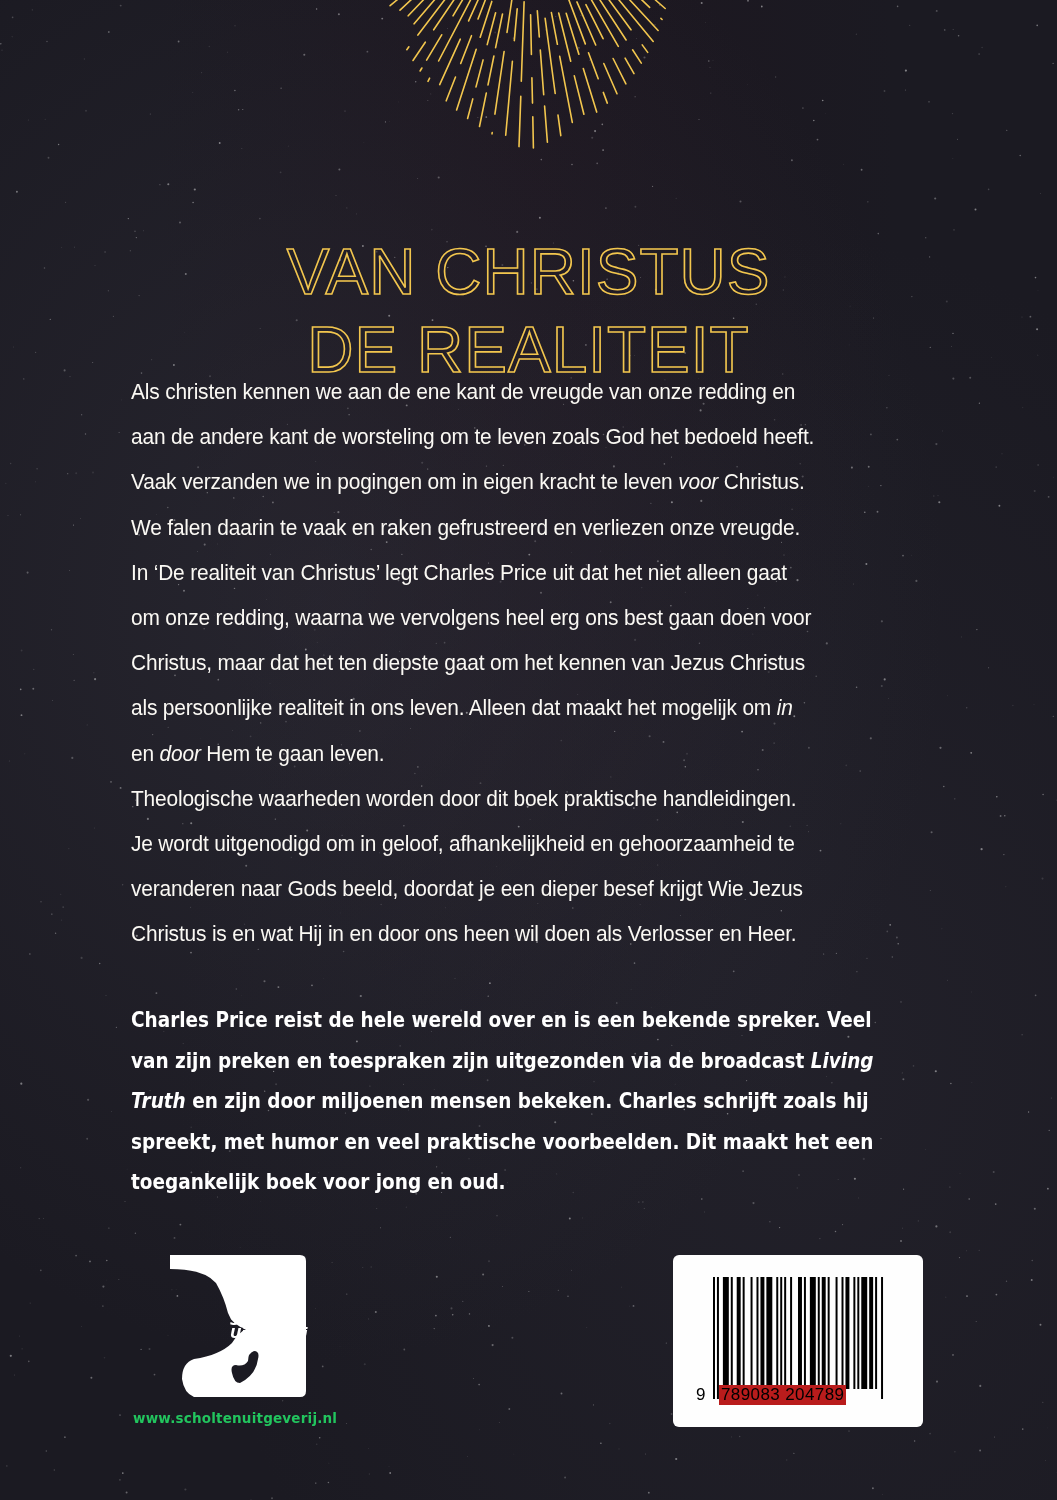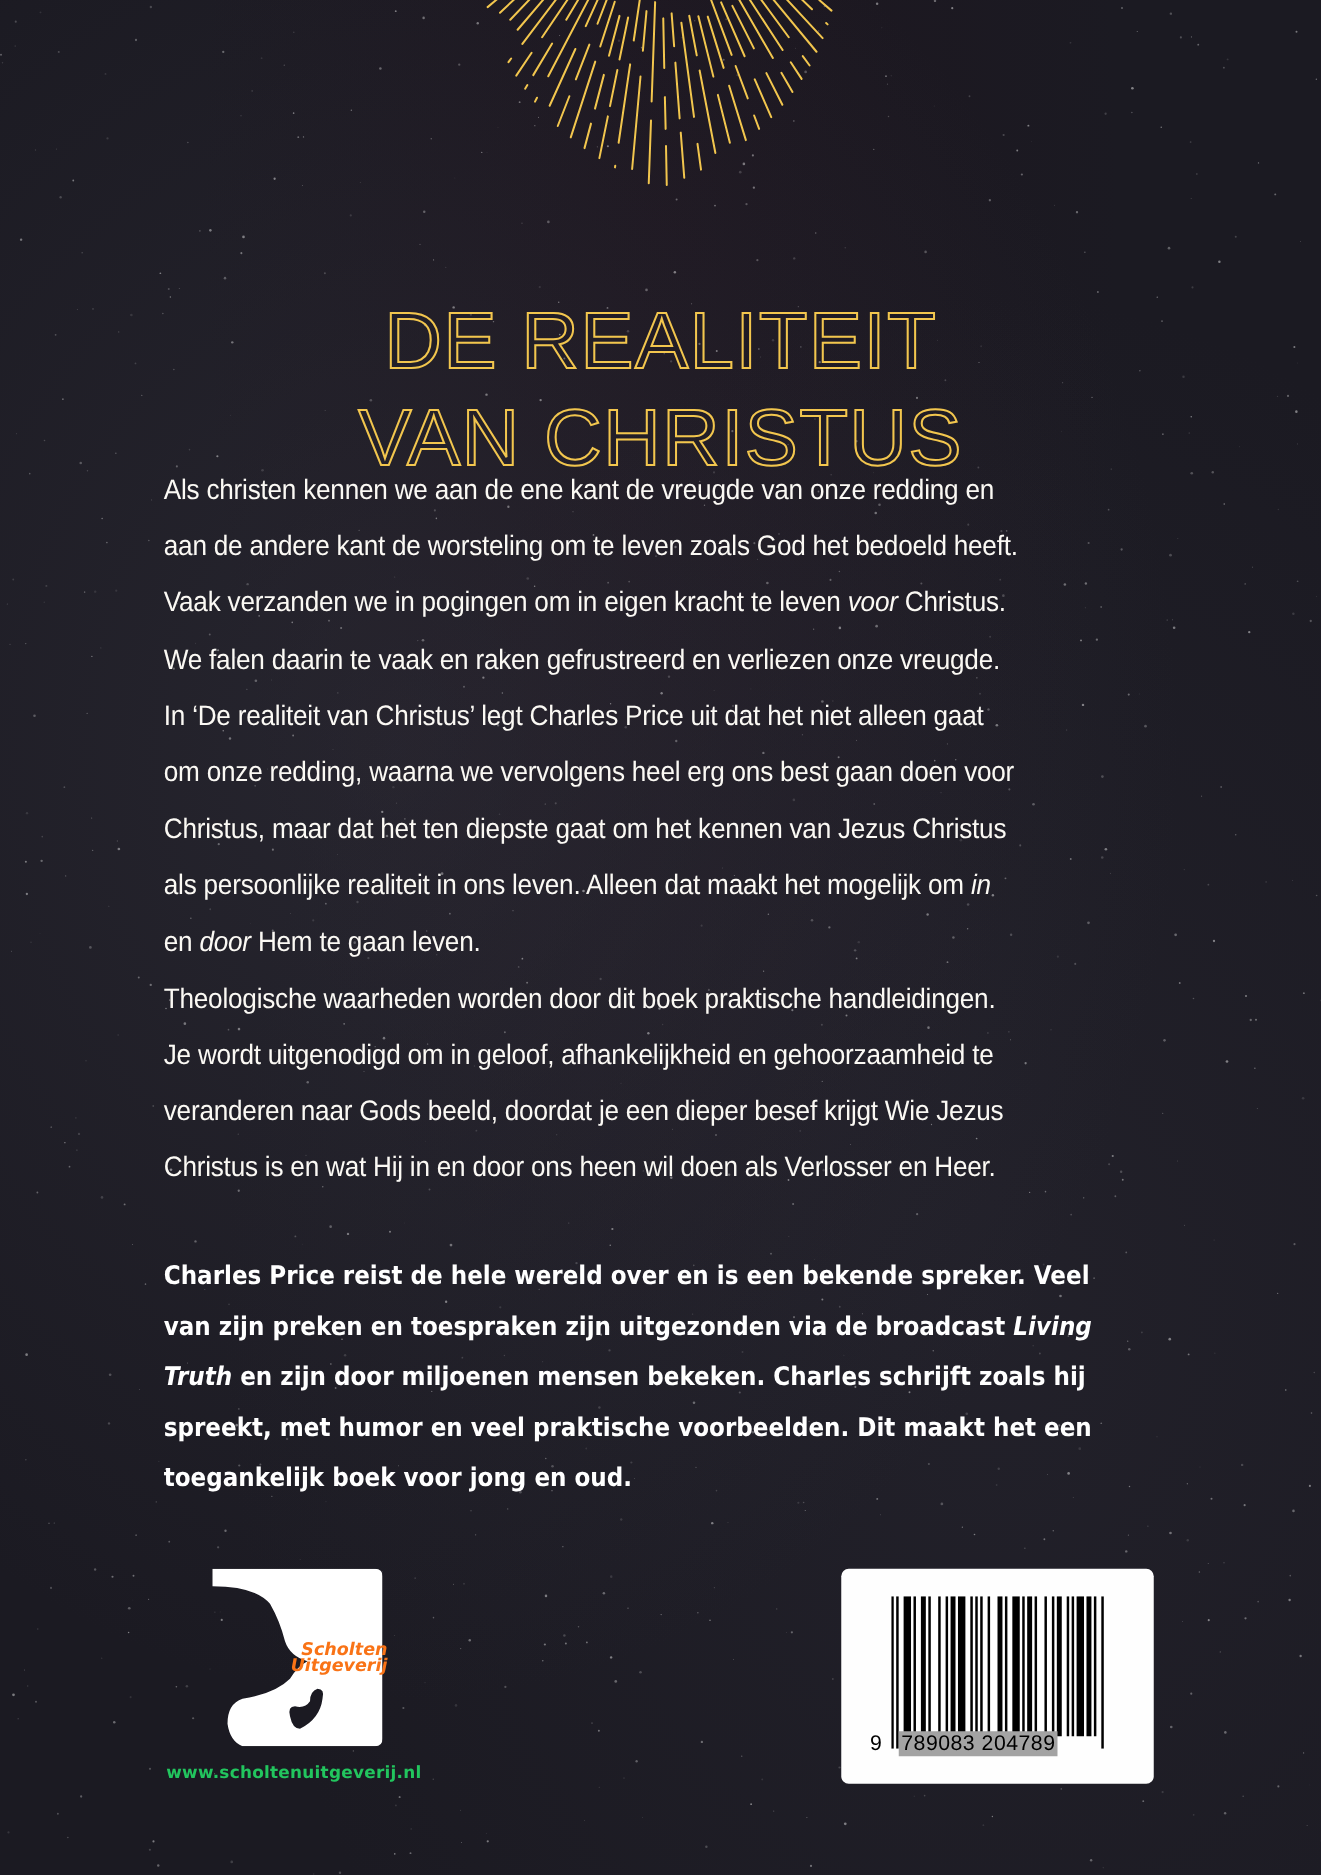--- a/index.html
+++ b/index.html
@@ -35,42 +35,42 @@
       position: absolute; left: 131px; width: 800px; top: 1000px;
       font-family: "DejaVu Sans", sans-serif; font-weight: bold; font-size: 20.5px;
       line-height: 40.5px; color: #ffffff;
       transform: scaleX(0.90); transform-origin: left top;
     }
     .bio .ln { display: block; white-space: nowrap; }
     .logo {
       position: absolute; left: 164px; top: 1255px; width: 142px; height: 142px;
     }
     .logo-text {
-      position: absolute; left: 230px; top: 1312px; text-align: right; width: 80px;
-      color: #f97316; font-family: "DejaVu Sans", sans-serif; font-weight: bold;
+      position: absolute; left: 230px; top: 1312px; width: 80px;
+      color: #ffffff; font-family: "DejaVu Sans", sans-serif; font-weight: bold;
     }
     .logo-text .brand { display: block; font-size: 14px; font-style: italic; line-height: 16px; }
     .logo-text .sub { display: block; font-size: 14px; font-style: italic; line-height: 11px; }
     .url {
       position: absolute; left: 133px; top: 1410px;
       font-family: "DejaVu Sans", sans-serif; font-weight: bold; font-size: 13.5px;
       color: #22c55e; letter-spacing: 0.2px;
     }
     .barcode-box {
       position: absolute; left: 673px; top: 1255px; width: 250px; height: 172px;
       background: #fefefe; border-radius: 6px;
     }
     .barcode { position: absolute; left: 40px; top: 22px; width: 172px; height: 122px; }
     .isbn-first {
       position: absolute; left: 23px; top: 130px; font-family: "Liberation Sans", sans-serif;
       font-size: 17px; color: #000;
     }
     .isbn-rest {
       position: absolute; left: 46px; top: 130px; font-family: "Liberation Sans", sans-serif;
-      font-size: 17px; color: #000; background: #a3a3a3; padding: 0 2px; letter-spacing: 0.4px;
+      font-size: 17px; color: #000; background: #b91c1c; padding: 0 2px; letter-spacing: 0.4px;
     }
     i { font-style: italic; }
   </style>
 </head>
 <body>
 
 <svg class="speckles" width="1057" height="1500" id="speckles">
     <circle cx="936.4" cy="1226.4" r="1.07" fill="#ffffff" opacity="0.37"></circle>
     <circle cx="594.0" cy="1081.6" r="0.78" fill="#ffffff" opacity="0.12"></circle>
     <circle cx="743.1" cy="1171.2" r="0.87" fill="#ffffff" opacity="0.21"></circle>
@@ -1043,22 +1043,22 @@
     <line x1="448.1" y1="-16.1" x2="414.1" y2="23.8" stroke="#f2c64e" stroke-width="1.6" stroke-linecap="round"></line>
     <line x1="442.8" y1="-20.5" x2="408.2" y2="15.8" stroke="#f2c64e" stroke-width="1.6" stroke-linecap="round"></line>
     <line x1="434.9" y1="-22.6" x2="400.0" y2="10.2" stroke="#f2c64e" stroke-width="1.6" stroke-linecap="round"></line>
     <line x1="433.0" y1="-30.3" x2="390.1" y2="5.7" stroke="#f2c64e" stroke-width="1.6" stroke-linecap="round"></line>
     <line x1="431.2" y1="-37.6" x2="388.0" y2="-5.2" stroke="#f2c64e" stroke-width="1.6" stroke-linecap="round"></line>
     <line x1="422.6" y1="-39.9" x2="386.6" y2="-16.1" stroke="#f2c64e" stroke-width="1.6" stroke-linecap="round"></line>
     <line x1="416.3" y1="-44.5" x2="386.0" y2="-26.7" stroke="#f2c64e" stroke-width="1.6" stroke-linecap="round"></line>
   </svg>
 
 <h1 class="title">
+  <span class="line">VAN CHRISTUS</span>
   <span class="line">DE REALITEIT</span>
-  <span class="line">VAN CHRISTUS</span>
 </h1>
 
 <div class="body-text" id="desc">
     <span class="ln">Als christen kennen we aan de ene kant de vreugde van onze redding en</span>
     <span class="ln">aan de andere kant de worsteling om te leven zoals God het bedoeld heeft.</span>
     <span class="ln">Vaak verzanden we in pogingen om in eigen kracht te leven <i>voor</i> Christus.</span>
     <span class="ln">We falen daarin te vaak en raken gefrustreerd en verliezen onze vreugde.</span>
     <span class="ln"> In ‘De realiteit van Christus’ legt Charles Price uit dat het niet alleen gaat</span>
     <span class="ln">om onze redding, waarna we vervolgens heel erg ons best gaan doen voor</span>
     <span class="ln">Christus, maar dat het ten diepste gaat om het kennen van Jezus Christus</span>

